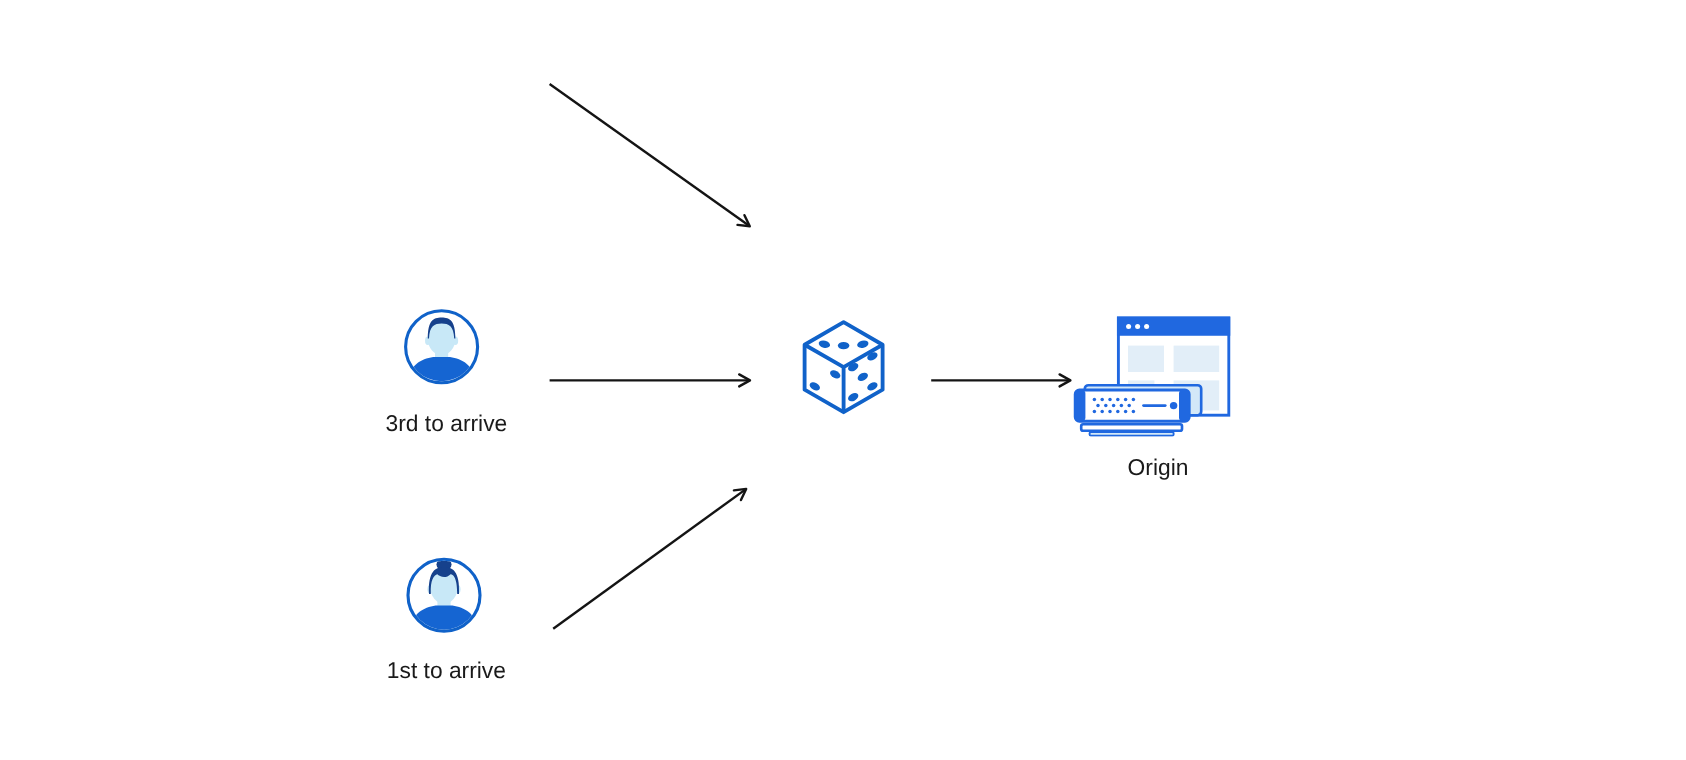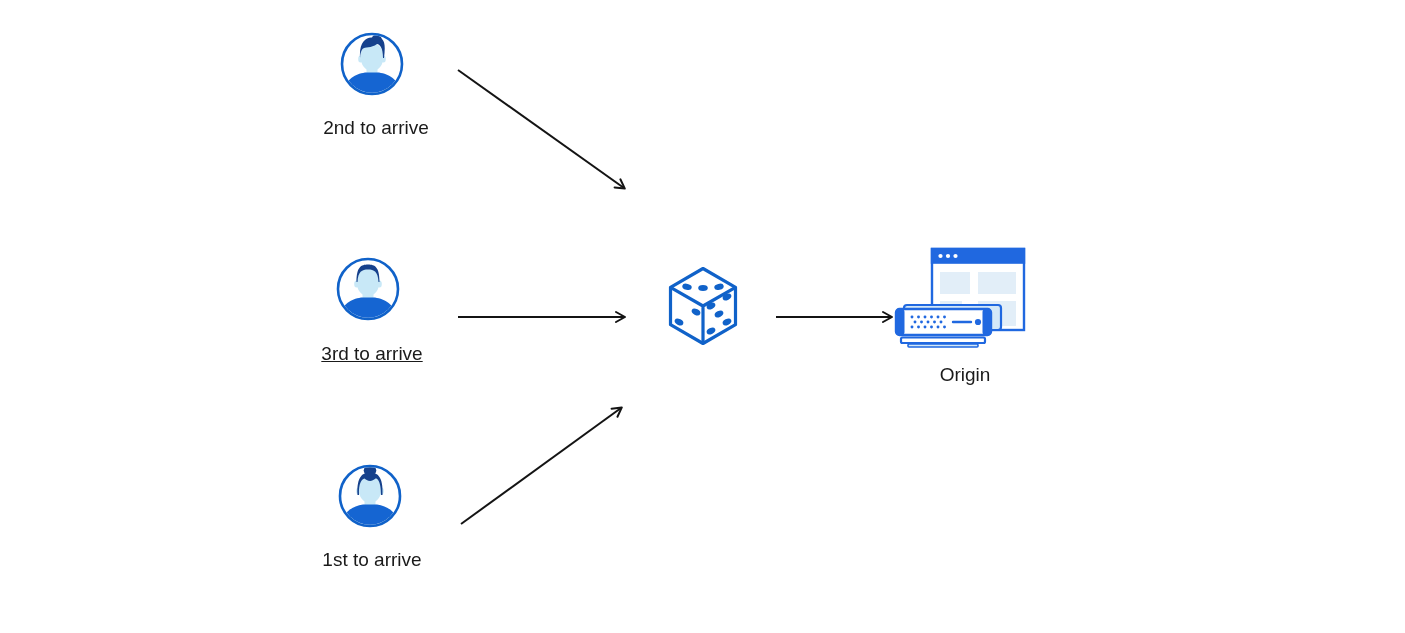--- a/index.html
+++ b/index.html
@@ -42,60 +42,40 @@
       <marker id="ah" viewBox="0 0 14 14" refX="10" refY="7" markerWidth="14" markerHeight="14" markerUnits="userSpaceOnUse" orient="auto">
         <path class="arrow-head" d="M2,2 L11,7 L2,12"></path>
       </marker>
     </defs>
     <line class="arrow-line" x1="458" y1="70" x2="624" y2="188" marker-end="url(#ah)"></line>
     <line class="arrow-line" x1="458" y1="317" x2="624" y2="317" marker-end="url(#ah)"></line>
     <line class="arrow-line" x1="461" y1="524" x2="621" y2="408" marker-end="url(#ah)"></line>
     <line class="arrow-line" x1="776" y1="317" x2="891" y2="317" marker-end="url(#ah)"></line>
   </svg>
 
-  <div class="node" style="left:340px;top:32px;width:64px;height:64px;">
-    <svg width="64" height="64" viewBox="0 0 64 64">
-      <defs>
-          <clipPath id="clipA">
-            <circle cx="32" cy="32" r="28.7"></circle>
-          </clipPath>
-        </defs>
-      <circle cx="32" cy="32" r="30" fill="#fff"></circle>
-      <g clip-path="url(#clipA)">
-        <path class="f-skin" d="M26.5,30 h11 v13 h-11 z"></path>
-        <path class="f-shirt" d="M3,64 C5,47 14,42.5 25,40.5 L39,40.5 C50,42.5 59,47 61,64 Z"></path>
-        <ellipse class="f-skin" cx="20.5" cy="27" rx="2.3" ry="3.6"></ellipse>
-        <ellipse class="f-skin" cx="43.5" cy="27" rx="2.3" ry="3.6"></ellipse>
-        <ellipse class="f-skin" cx="32" cy="25" rx="11.5" ry="14"></ellipse>
-        <path class="f-hair" d="M20,26 C19,10 26,5 32,5.5 C34,1.5 40,2 42,7 C45.5,10 45,18 44,26 L43,26 C43,16 40,12.5 37,12 C31,16.5 25,14.5 22.5,17 C21,19 20.3,22 20,26 Z"></path>
-      </g>
-      <circle class="st-icon" cx="32" cy="32" r="30" fill="none" stroke-width="2.6"></circle>
-    </svg>
-    <div class="node-label" style="left:36px;top:85px;">2nd to arrive</div>
-  </div>
 
   <div class="node" style="left:336px;top:257px;width:64px;height:64px;">
     <svg width="64" height="64" viewBox="0 0 64 64">
       <defs>
           <clipPath id="clipB">
             <circle cx="32" cy="32" r="28.7"></circle>
           </clipPath>
         </defs>
       <circle cx="32" cy="32" r="30" fill="#fff"></circle>
       <g clip-path="url(#clipB)">
         <path class="f-skin" d="M26.5,30 h11 v13 h-11 z"></path>
         <path class="f-shirt" d="M3,64 C5,47 14,42.5 25,40.5 L39,40.5 C50,42.5 59,47 61,64 Z"></path>
         <ellipse class="f-skin" cx="20.5" cy="27" rx="2.3" ry="3.6"></ellipse>
         <ellipse class="f-skin" cx="43.5" cy="27" rx="2.3" ry="3.6"></ellipse>
         <ellipse class="f-skin" cx="32" cy="25" rx="11.5" ry="14"></ellipse>
         <path class="f-hair" d="M20.5,25 C20.5,10 25,7.5 32,7.5 C39,7.5 43.5,10 43.5,25 L42.5,25 C42,14.5 38,12.5 32,12.5 C26,12.5 22,14.5 21.5,25 Z"></path>
       </g>
       <circle class="st-icon" cx="32" cy="32" r="30" fill="none" stroke-width="2.6"></circle>
     </svg>
-    <div class="node-label" style="left:36px;top:86px;text-decoration:underline;">3rd to arrive</div>
+    <div class="node-label" style="left:36px;top:86px;">3rd to arrive</div>
   </div>
 
   <div class="node" style="left:338px;top:464px;width:64px;height:64px;">
     <svg width="64" height="64" viewBox="0 0 64 64">
       <defs>
           <clipPath id="clipC">
             <circle cx="32" cy="32" r="28.7"></circle>
           </clipPath>
         </defs>
       <circle cx="32" cy="32" r="30" fill="#fff"></circle>
@@ -126,21 +106,21 @@
       <ellipse class="f-icon" cx="14" cy="58" rx="4.6" ry="3" transform="rotate(28 14 58)"></ellipse>
 
       <ellipse class="f-icon" cx="46" cy="42" rx="4.6" ry="3" transform="rotate(-28 46 42)"></ellipse>
       <ellipse class="f-icon" cx="62" cy="33" rx="4.6" ry="3" transform="rotate(-28 62 33)"></ellipse>
       <ellipse class="f-icon" cx="54" cy="50" rx="4.6" ry="3" transform="rotate(-28 54 50)"></ellipse>
       <ellipse class="f-icon" cx="62" cy="58" rx="4.6" ry="3" transform="rotate(-28 62 58)"></ellipse>
       <ellipse class="f-icon" cx="46" cy="67" rx="4.6" ry="3" transform="rotate(-28 46 67)"></ellipse>
     </svg>
   </div>
 
-  <div class="node" style="left:894px;top:246px;width:136px;height:102px;">
+  <div class="node" style="left:894px;top:262px;width:136px;height:102px;">
     <svg width="136" height="102" viewBox="0 0 136 102">
 
       <g>
         <rect class="st-br" x="38" y="3" width="92" height="81" fill="#fff" stroke-width="2.4"></rect>
         <rect class="f-br" x="36.8" y="1.8" width="94.4" height="16"></rect>
         <circle cx="46.5" cy="10" r="2.1" fill="#fff"></circle>
         <circle cx="54" cy="10" r="2.1" fill="#fff"></circle>
         <circle cx="61.5" cy="10" r="2.1" fill="#fff"></circle>
         <rect class="f-panel" x="46" y="26" width="30" height="22"></rect>
         <rect class="f-panel" x="84" y="26" width="38" height="22"></rect>

